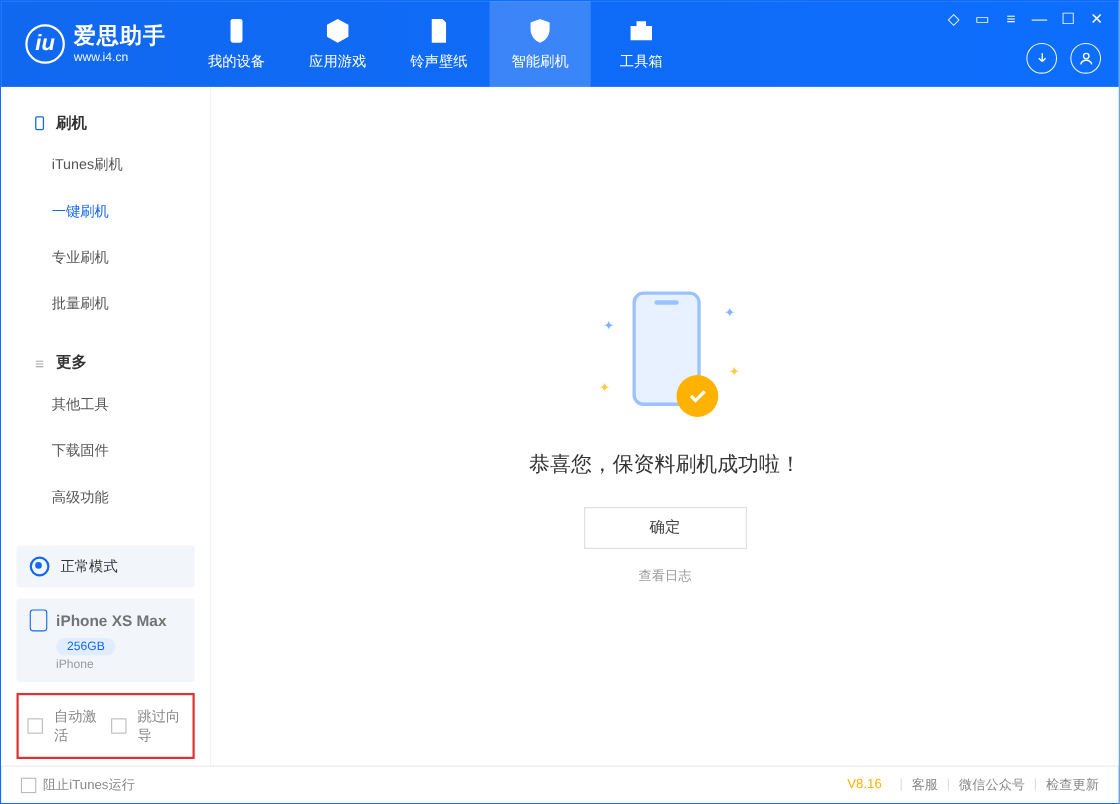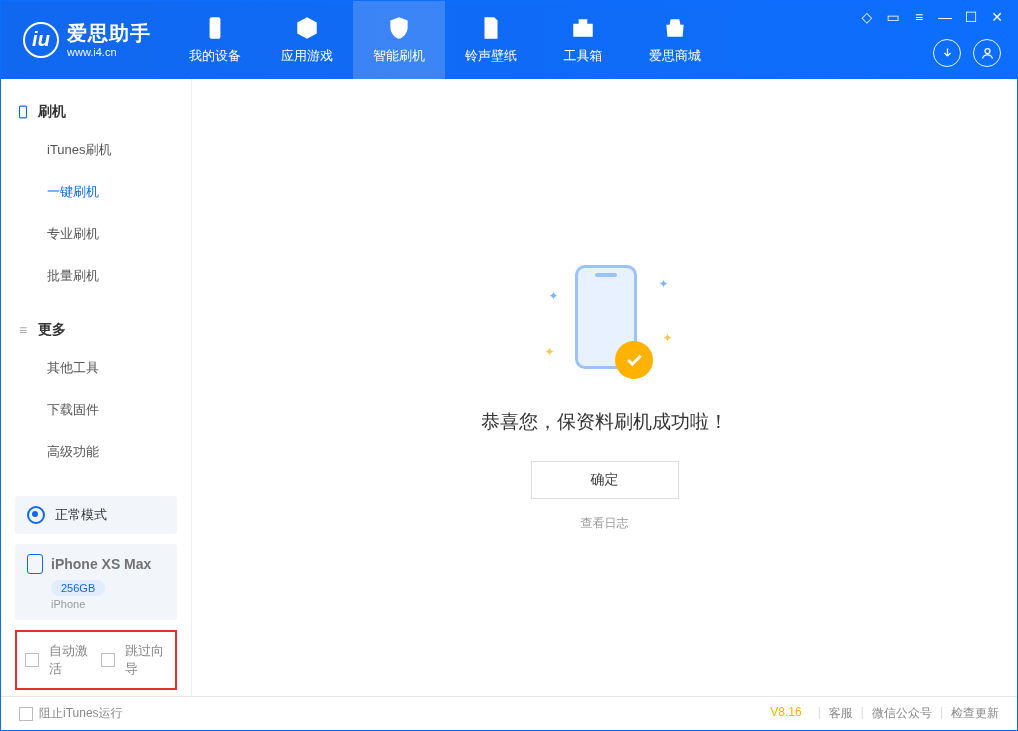--- a/index.html
+++ b/index.html
@@ -21,21 +21,21 @@
   .header-right { position: absolute; right: 12px; top: 8px; display: flex; gap: 10px; align-items: center; color: #fff; }
   .header-right .win-ctrl { cursor: pointer; font-size: 14px; opacity: 0.95; width: 16px; text-align: center; }
   .header-circles { position: absolute; right: 16px; bottom: 12px; display: flex; gap: 12px; }
   .circle-btn { width: 28px; height: 28px; border: 1.5px solid rgba(255,255,255,0.9); border-radius: 50%; display: flex; align-items: center; justify-content: center; cursor: pointer; }
   .circle-btn svg { width: 15px; height: 15px; fill: none; stroke: #fff; stroke-width: 2; }
 
   
   .body { flex: 1; display: flex; overflow: hidden; }
   .sidebar { width: 190px; background: #fff; display: flex; flex-direction: column; }
   .side-section { padding: 16px 0 0 0; }
-  .side-heading { display: flex; align-items: center; gap: 8px; padding: 8px 15px; font-size: 14px; font-weight: 600; color: #333; }
+  .side-heading { display: flex; align-items: center; gap: 8px; padding: 8px 28px; font-size: 14px; font-weight: 600; color: #333; }
   .side-heading .h-icon { width: 14px; height: 14px; display: flex; align-items: center; justify-content: center; }
   .side-item { padding: 12px 20px 12px 46px; font-size: 13px; color: #555; cursor: pointer; }
   .side-item.active { color: #1168f0; }
   .side-panel-bottom { margin-top: auto; padding: 10px 14px 0 14px; }
   .status-card { background: #f2f6fb; border-radius: 3px; padding: 10px 12px; display: flex; align-items: center; gap: 10px; margin-bottom: 10px; font-size: 13px; color: #333; }
   .status-card .ic { width: 18px; height: 18px; border: 2px solid #1168f0; border-radius: 50%; position: relative; }
   .status-card .ic::after { content: ""; position: absolute; width: 6px; height: 6px; background: #1168f0; border-radius: 50%; top: 3px; left: 3px; }
   .device-card { background: #f2f6fb; border-radius: 3px; padding: 10px 12px; margin-bottom: 10px; }
   .device-row1 { display: flex; align-items: center; gap: 8px; }
   .device-ic { width: 16px; height: 20px; border: 1.8px solid #1168f0; border-radius: 3px; position: relative; }
@@ -89,51 +89,43 @@
         <span>我的设备</span>
       </div>
       <div class="nav-item">
         <span class="nav-icon">
             <svg viewBox="0 0 24 24">
               <path d="M12 2l9 5v10l-9 5-9-5V7l9-5z"></path>
             </svg>
           </span>
         <span>应用游戏</span>
       </div>
+      <div class="nav-item">
+        <span class="nav-icon">
+            <svg viewBox="0 0 24 24">
+              <path d="M6 2h9l3 3v17H6V2z"></path>
+            </svg>
+          </span>
+        <span>铃声壁纸</span>
+      </div>
       <div class="nav-item active">
         <span class="nav-icon">
             <svg viewBox="0 0 24 24">
               <path d="M12 2l8 3v6c0 5-3.5 9.7-8 11-4.5-1.3-8-6-8-11V5l8-3z"></path>
             </svg>
           </span>
         <span>智能刷机</span>
       </div>
       <div class="nav-item">
         <span class="nav-icon">
             <svg viewBox="0 0 24 24">
-              <path d="M6 2h9l3 3v17H6V2z"></path>
-            </svg>
-          </span>
-        <span>铃声壁纸</span>
-      </div>
-      <div class="nav-item">
-        <span class="nav-icon">
-            <svg viewBox="0 0 24 24">
               <path d="M3 8h18v12H3V8zm5-4h8v4H8V4z"></path>
             </svg>
           </span>
         <span>工具箱</span>
-      </div>
-      <div class="nav-item">
-        <span class="nav-icon">
-            <svg viewBox="0 0 24 24">
-              <path d="M4 9h16l-1 11H5L4 9zm4-5h8l1 5H7l1-5z"></path>
-            </svg>
-          </span>
-        <span>爱思商城</span>
       </div>
     </div>
     <div class="header-right">
       <span class="win-ctrl">◇</span>
       <span class="win-ctrl">▭</span>
       <span class="win-ctrl">≡</span>
       <span class="win-ctrl">—</span>
       <span class="win-ctrl">☐</span>
       <span class="win-ctrl">✕</span>
     </div>

